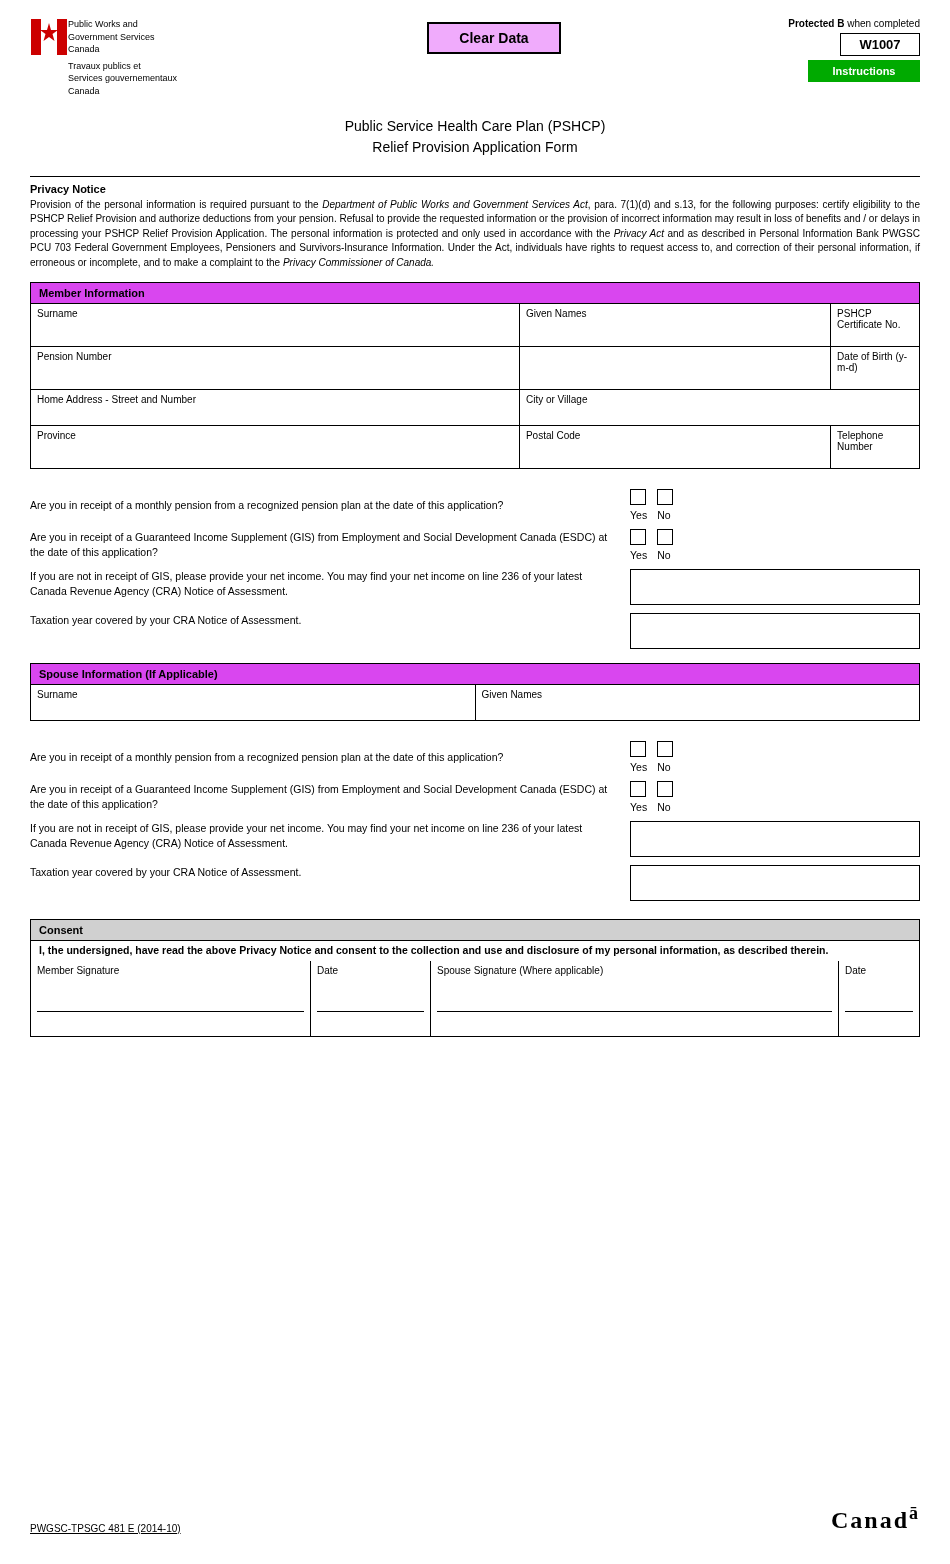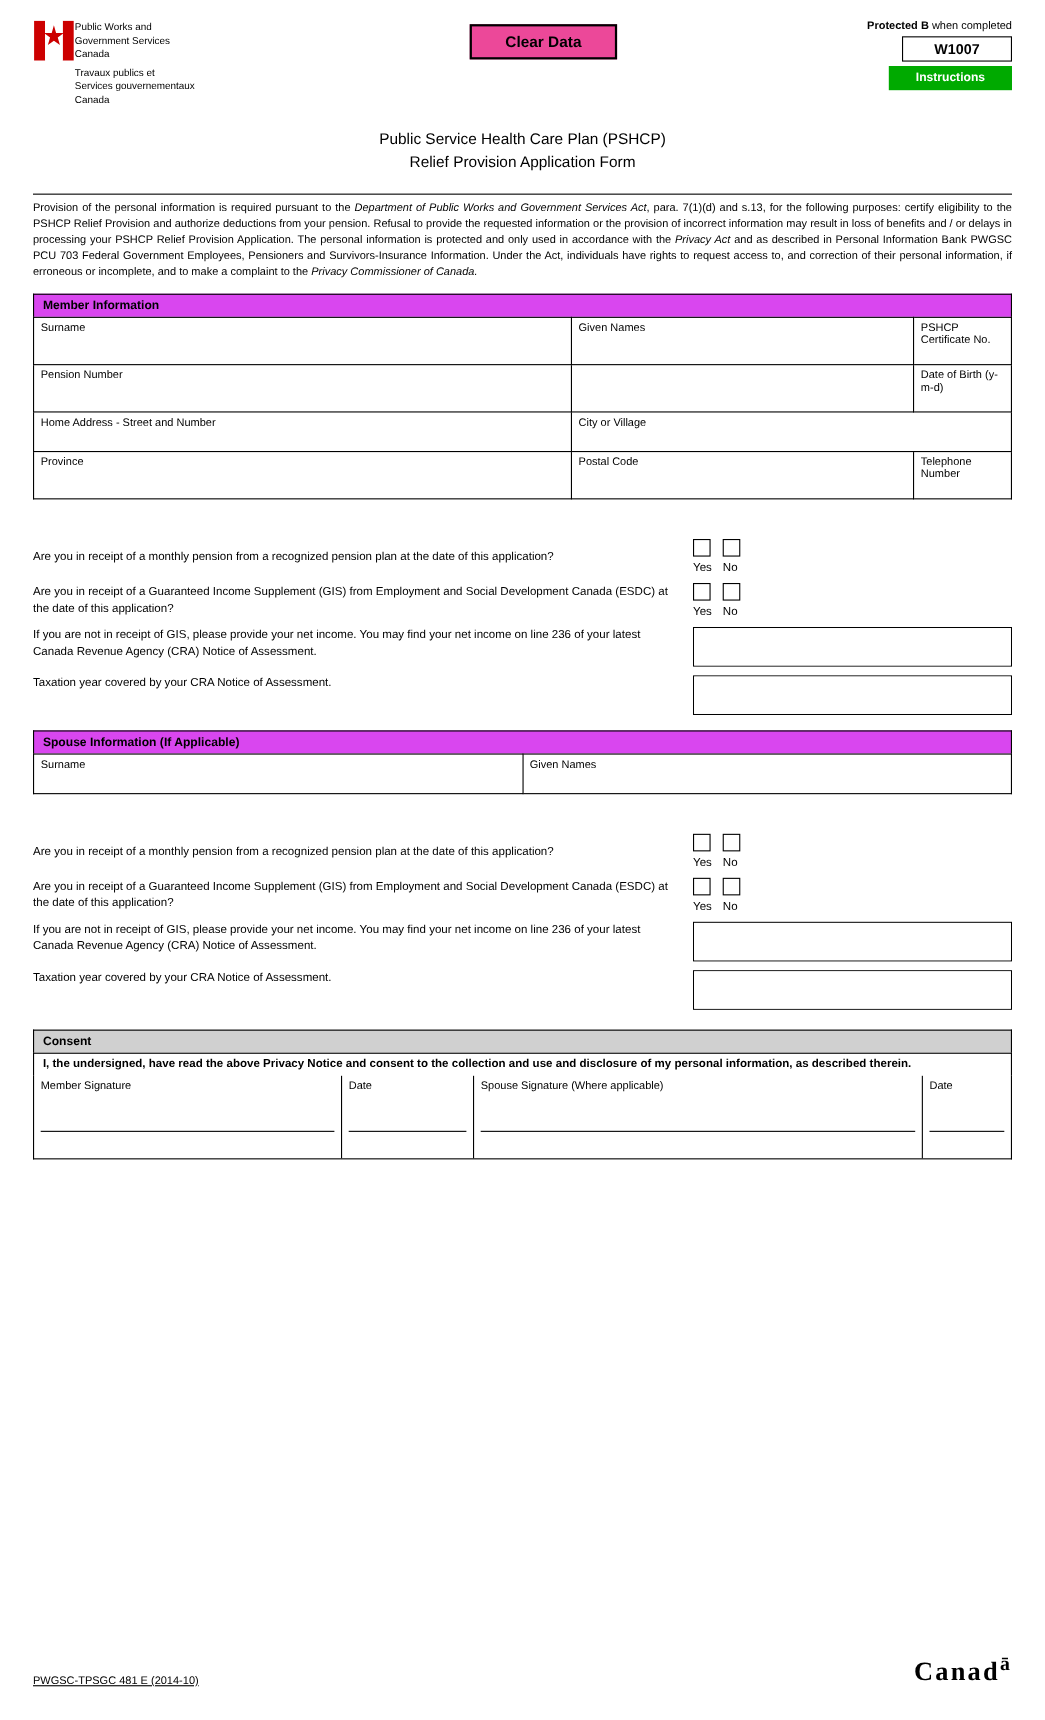--- a/index.html
+++ b/index.html
@@ -33,21 +33,21 @@
     .header-gov-text .en { font-weight: normal; }
     .header-gov-text .fr { font-weight: normal; }
     .header-center {
       flex: 1;
       display: flex;
       justify-content: center;
       align-items: flex-start;
       padding-top: 4px;
     }
     .clear-data-btn {
-      background: #ec4899;
+      background: #f0abfc;
       border: 2px solid #000;
       padding: 6px 30px;
       font-size: 14px;
       font-weight: bold;
       cursor: pointer;
       color: #000;
     }
     .header-right {
       flex: 0 0 180px;
       display: flex;
@@ -59,21 +59,21 @@
       text-align: right;
       margin-bottom: 4px;
     }
     .protected-text strong { font-weight: bold; }
     .w1007-box {
       border: 1px solid #000;
       padding: 3px 10px;
       font-size: 13px;
       font-weight: bold;
       text-align: center;
-      width: 100px;
+      width: 80px;
       margin-bottom: 4px;
     }
     .instructions-btn {
       background: #00AA00;
       color: #fff;
       border: none;
       padding: 5px 12px;
       font-size: 11px;
       font-weight: bold;
       cursor: pointer;
@@ -120,21 +120,21 @@
       border-bottom: none;
       padding: 4px 8px;
       font-weight: bold;
       font-size: 11px;
     }
 
     
     .form-table {
       width: 100%;
       border-collapse: collapse;
-      margin-bottom: 28px;
+      margin-bottom: 12px;
     }
     .form-table td {
       border: 1px solid #000;
       padding: 4px 6px;
       font-size: 10px;
       vertical-align: top;
       height: 36px;
     }
     .form-table .label {
       font-size: 10px;
@@ -280,20 +280,21 @@
   </div>
 
   <div class="form-title">
     <div>Public Service Health Care Plan (PSHCP)</div>
     <div>Relief Provision Application Form</div>
   </div>
 
   <hr class="divider">
 
   <div class="privacy-section">
+    <div class="privacy-title">Privacy Notice</div>
     <div class="privacy-text">
       <span>Provision of the personal information is required pursuant to the </span><em>Department of Public Works and Government Services Act</em><span>, para. 7(1)(d) and s.13, for the following purposes: certify eligibility to the PSHCP Relief Provision and authorize deductions from your pension. Refusal to provide the requested information or the provision of incorrect information may result in loss of benefits and / or delays in processing your PSHCP Relief Provision Application. The personal information is protected and only used in accordance with the </span><em>Privacy Act</em><span> and as described in Personal Information Bank PWGSC PCU 703 Federal Government Employees, Pensioners and Survivors-Insurance Information. Under the Act, individuals have rights to request access to, and correction of their personal information, if erroneous or incomplete, and to make a complaint to the </span><em>Privacy Commissioner of Canada.</em>
     </div>
   </div>
 
   <div>
     <div class="section-header">Member Information</div>
     <table class="form-table">
       <tbody>
           <tr>

